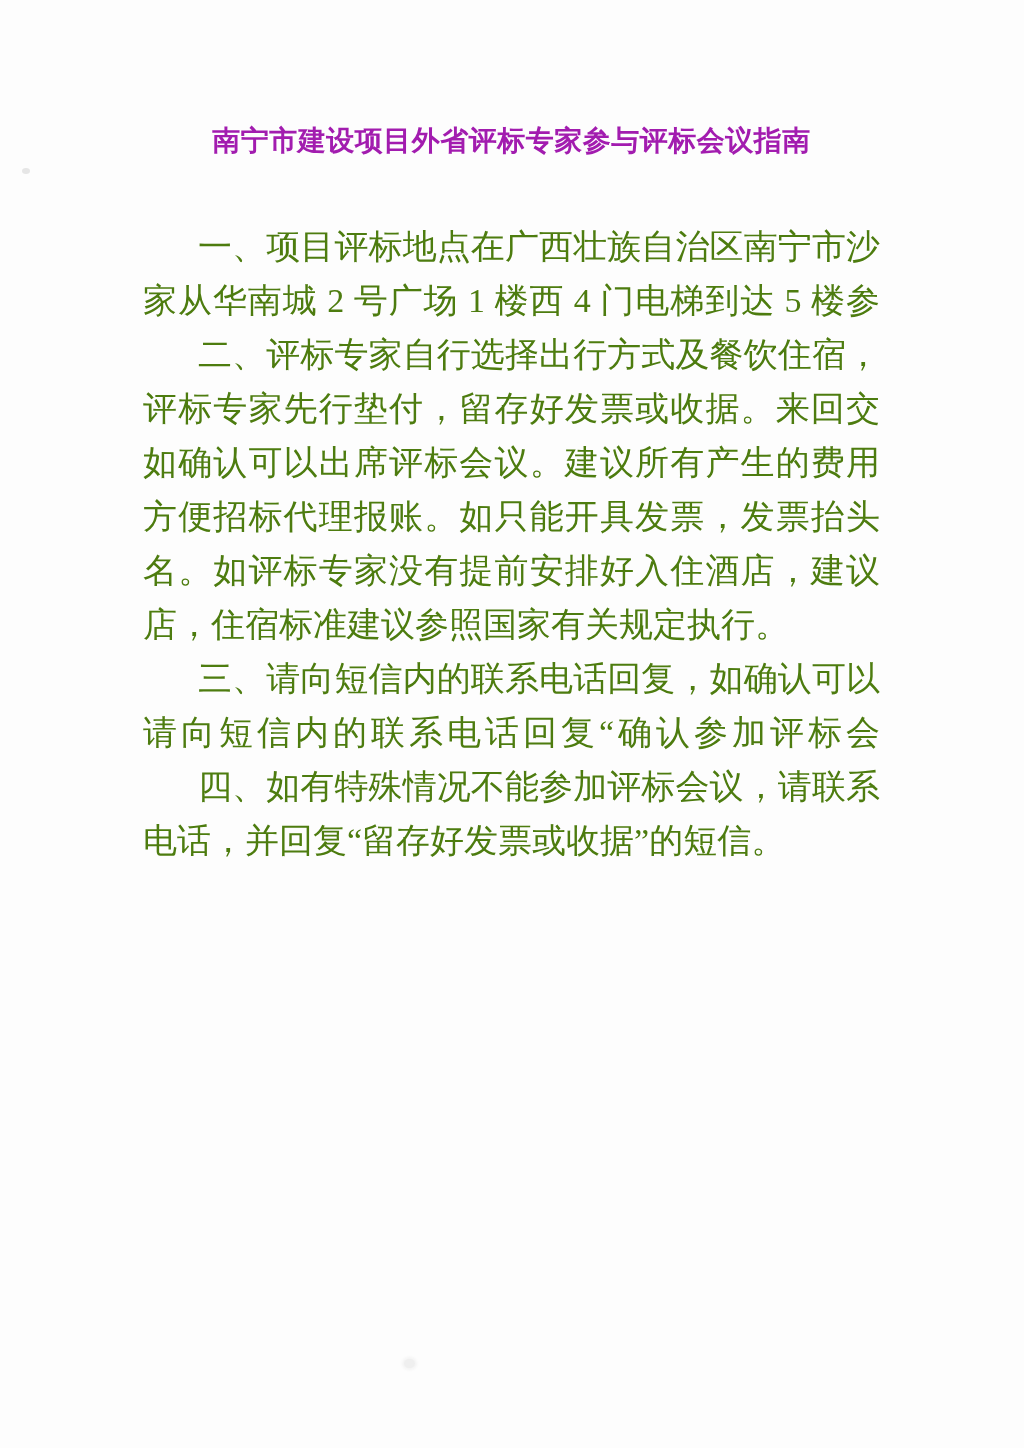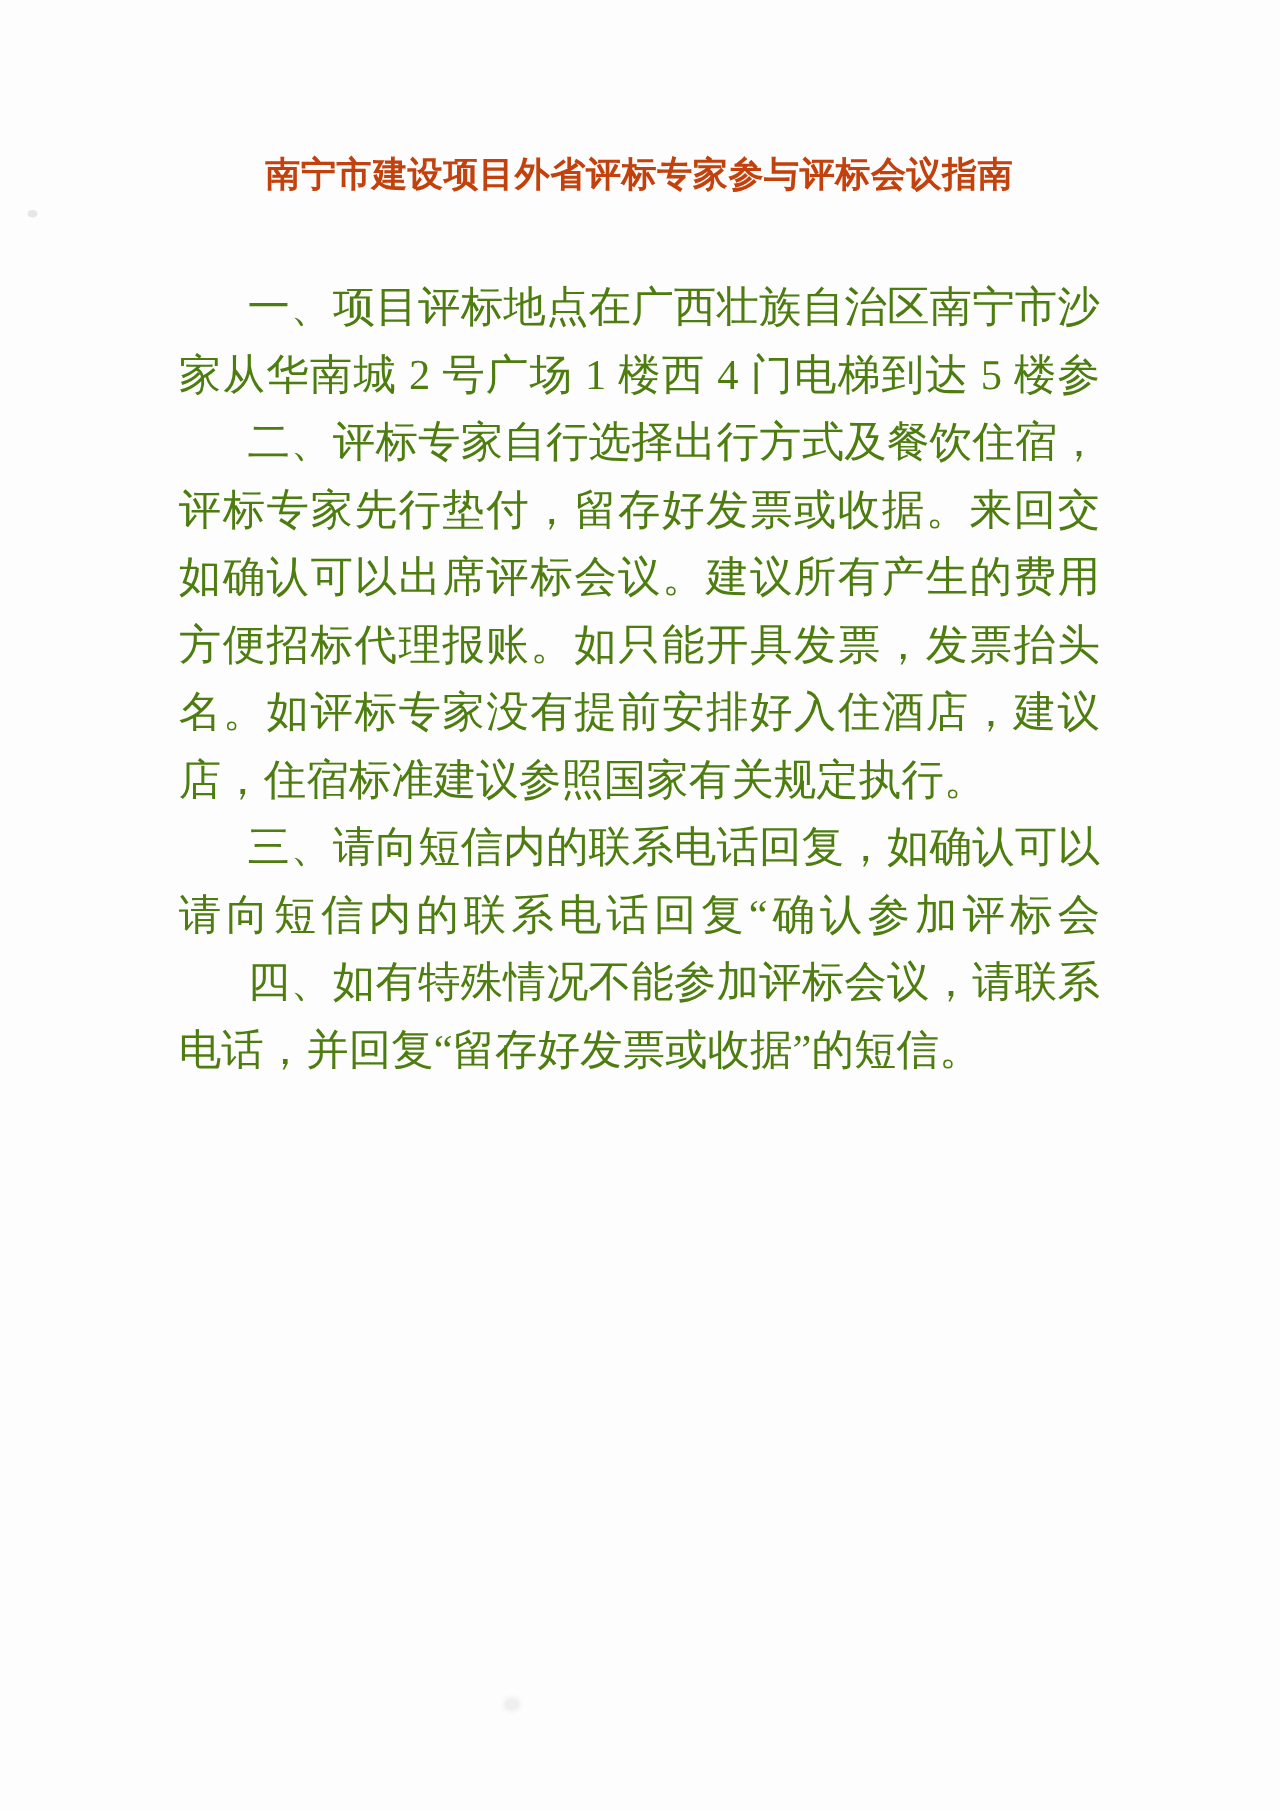--- a/index.html
+++ b/index.html
@@ -20,21 +20,21 @@
   }
   .title {
     position: absolute;
     top: 122px;
     left: 143px;
     width: 737px;
     font-size: 28px;
     font-weight: bold;
     line-height: 38px;
     text-align: center;
-    color: #c2410c;
+    color: #a21caf;
     letter-spacing: 0.5px;
     white-space: nowrap;
   }
   .doc-body {
     position: absolute;
     top: 220px;
     left: 143px;
     width: 737px;
     color: #222222;
   }

